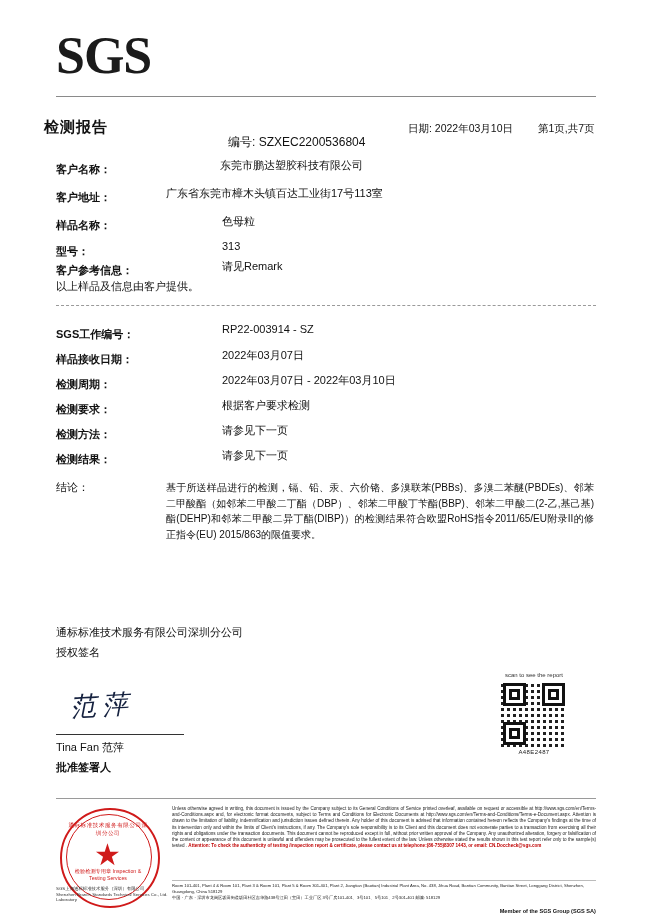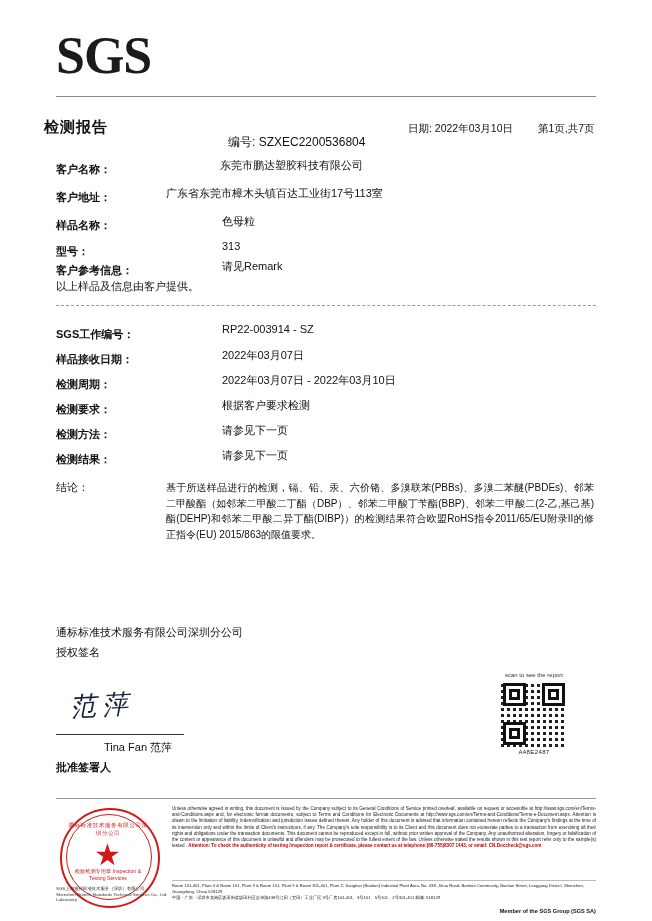--- a/index.html
+++ b/index.html
@@ -151,21 +151,20 @@
     width: 128px;
     top: 734px;
     border-bottom: 1px solid #333;
   }
   .sig-name {
     position: absolute;
     left: 56px;
     top: 740px;
     font-size: 11px;
     color: #111;
-    margin-left: 48px;
   }
   .sig-role {
     position: absolute;
     left: 56px;
     top: 760px;
     font-size: 11px;
     color: #111;
     font-weight: bold;
   }
   

